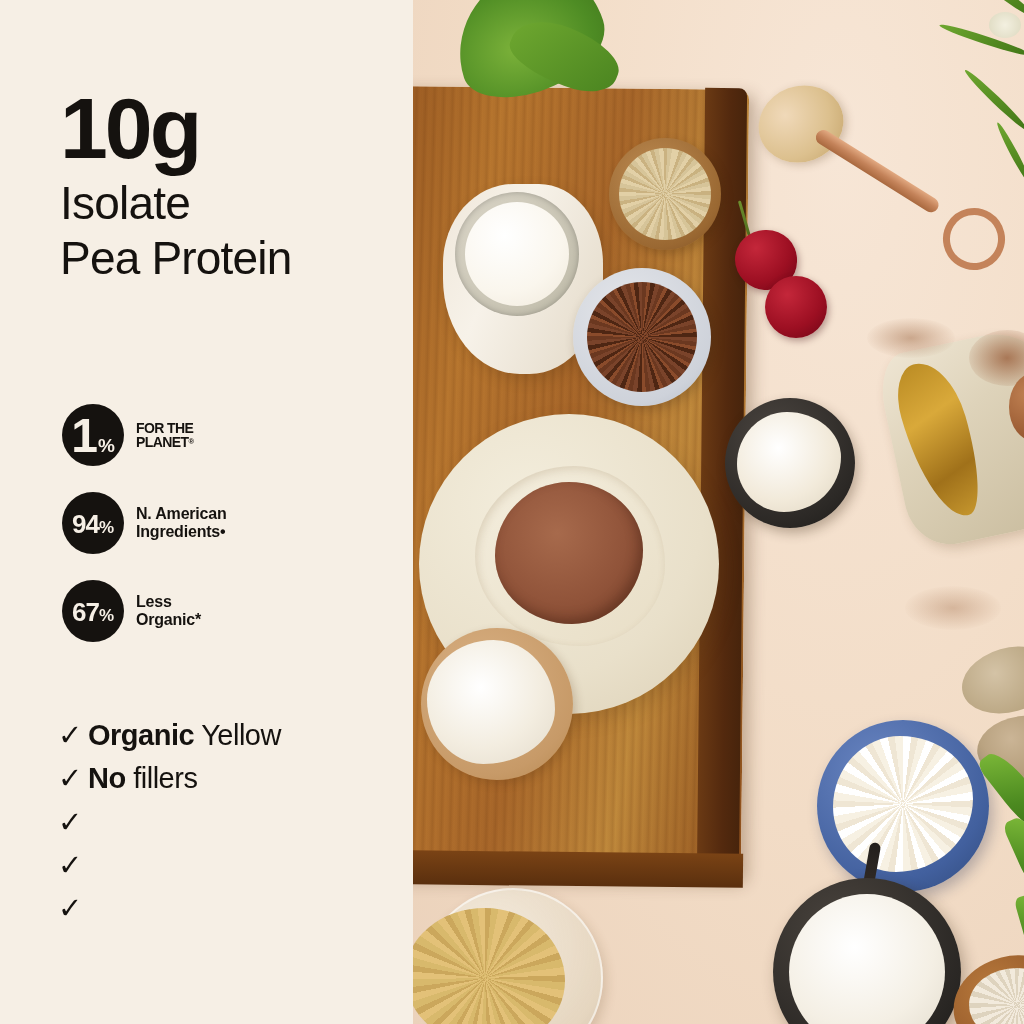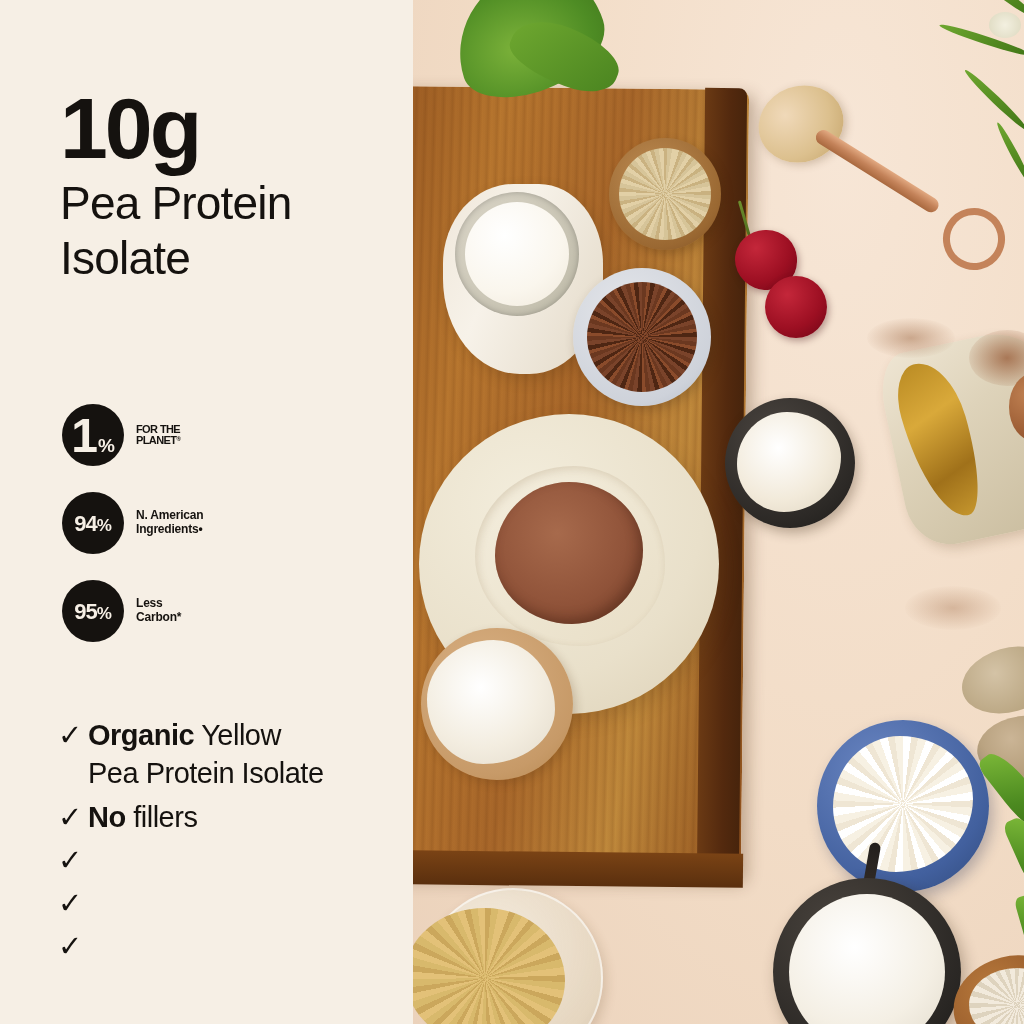--- a/index.html
+++ b/index.html
@@ -75,48 +75,48 @@
     align-items: center;
     justify-content: center;
     line-height: 1;
   }
   .badge-pct-wrap {
     display: flex;
     align-items: baseline;
     transform: translateY(1px);
   }
   .badge-num {
-    font-size: 22px;
+    font-size: 26px;
     font-weight: 700;
     letter-spacing: -1px;
   }
   .badge-sym {
     font-size: 17px;
     font-weight: 700;
     margin-left: 0px;
   }
   
   .badge-row.planet .badge-num {
     font-size: 48px;
     letter-spacing: -1px;
   }
   .badge-row.planet .badge-sym {
     font-size: 19px;
     margin-left: 1px;
   }
   .badge-label {
     margin-left: 12px;
-    font-size: 12px;
+    font-size: 16px;
     font-weight: 700;
     line-height: 1.14;
     color: #15120F;
     letter-spacing: -0.2px;
   }
   .badge-row.planet .badge-label {
-    font-size: 11px;
+    font-size: 14px;
     letter-spacing: -0.6px;
     line-height: 1.02;
     text-transform: uppercase;
   }
   .badge-label .bl-line { display: block; }
   .badge-label .tm {
     font-size: 0.55em;
     vertical-align: 0.45em;
   }
 
@@ -143,21 +143,21 @@
   .check-text {
     font-size: 29px;
     line-height: 1.32;
     color: #15120F;
     letter-spacing: -0.5px;
     font-weight: 400;
   }
   .check-text b {
     font-weight: 700;
   }
-  .check-text .ct-line { display: block; }
+  .check-text .ct-line { display: block; text-align: right; }
 
   
   #photo-panel {
     position: absolute;
     left: 413px; top: 0;
     width: 611px; height: 1024px;
     overflow: hidden;
     background: #F2DECB;
   }
   .ph {
@@ -535,22 +535,22 @@
 </head>
 <body>
 
 <div id="page">
 
   <div id="left-panel">
 
     <div id="headline-block">
       <div id="grams">10g</div>
       <div id="product-name">
+        <span class="nm-line">Isolate</span>
         <span class="nm-line">Pea Protein</span>
-        <span class="nm-line">Isolate</span>
       </div>
     </div>
 
     <div id="badges">
 
       <div class="badge-row planet">
         <div class="badge-circle">
           <span class="badge-pct-wrap">
             <span class="badge-num">1</span>
             <span class="badge-sym">%</span>
@@ -571,39 +571,38 @@
         </div>
         <div class="badge-label">
           <span class="bl-line">N. American</span>
           <span class="bl-line">Ingredients•</span>
         </div>
       </div>
 
       <div class="badge-row">
         <div class="badge-circle">
           <span class="badge-pct-wrap">
-            <span class="badge-num">95</span>
+            <span class="badge-num">67</span>
             <span class="badge-sym">%</span>
           </span>
         </div>
         <div class="badge-label">
           <span class="bl-line">Less</span>
-          <span class="bl-line">Carbon*</span>
+          <span class="bl-line">Organic*</span>
         </div>
       </div>
 
     </div>
 
     <div id="checklist">
 
       <div class="check-item">
         <span class="check-mark">✓</span>
         <span class="check-text">
           <span class="ct-line"><b>Organic</b><span> Yellow</span></span>
-          <span class="ct-line">Pea Protein Isolate</span>
         </span>
       </div>
 
       <div class="check-item">
         <span class="check-mark">✓</span>
         <span class="check-text">
           <b>No</b><span> fillers</span>
         </span>
       </div>
 

